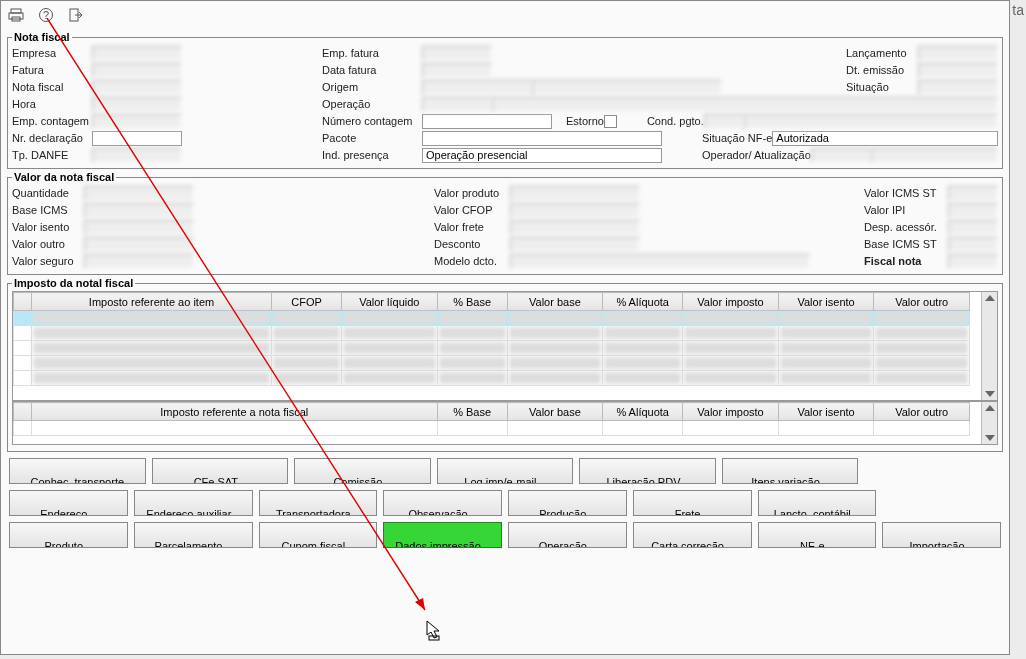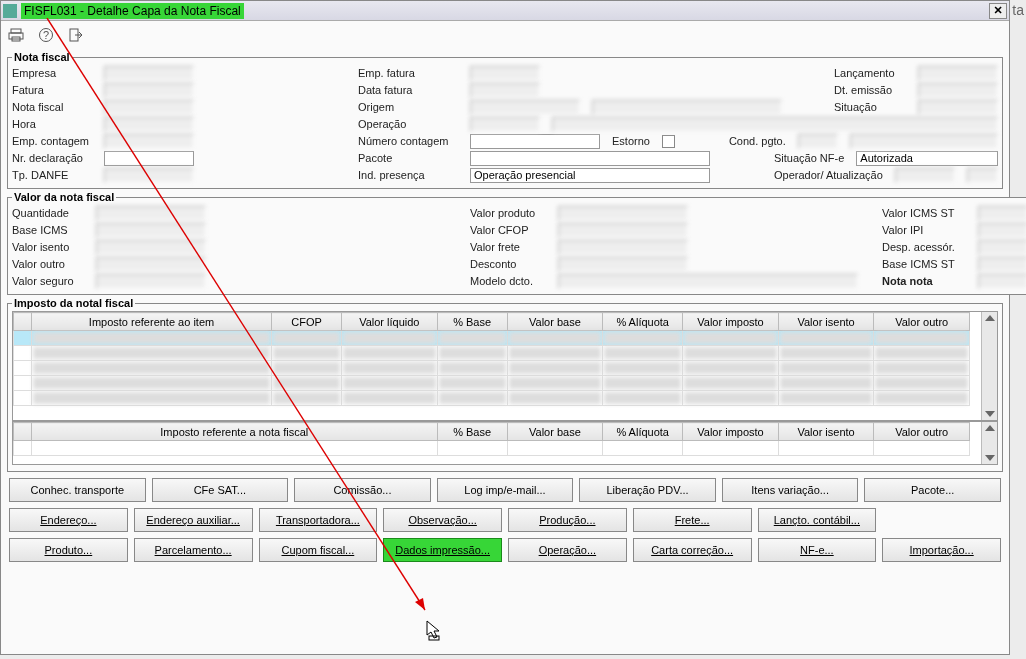--- a/index.html
+++ b/index.html
@@ -6,57 +6,52 @@
 body { margin: 0; padding: 0; background: #ececec; width: 1026px; height: 659px; overflow: hidden; position: relative; }
 .window { width: 1010px; height: 655px; background: #fafafa; border: 1px solid #888; position: relative; }
 .titlebar { height: 20px; background: linear-gradient(#e8e8f0,#d8d8e4); display: flex; align-items: center; padding: 0 2px; border-bottom: 1px solid #aaa; }
 .title-icon { width: 14px; height: 14px; background: #5a9; margin-right: 4px; display: inline-block; }
 .title-text { background: #37d637; padding: 1px 3px; font-size: 12px; color: #000; }
 .close-btn { margin-left: auto; width: 18px; height: 16px; border: 1px solid #888; background: #eee; text-align: center; line-height: 13px; cursor: pointer; font-family: sans-serif; font-weight: bold; }
 .toolbar { height: 28px; display: flex; align-items: center; gap: 12px; padding: 0 6px; }
 .tool-icon { width: 18px; height: 18px; display: inline-flex; align-items: center; justify-content: center; color: #555; cursor: pointer; font-size: 14px; }
 fieldset { border: 1px solid #888; margin: 2px 6px; padding: 2px 4px 4px 4px; background: #fafafa; }
 legend { font-weight: bold; font-size: 11px; padding: 0 2px; }
-.row { display: flex; align-items: center; gap: 12px; margin-bottom: 1px; height: 16px; }
+.row { display: flex; align-items: center; gap: 0; margin-bottom: 1px; height: 16px; }
 .lbl { color: #222; white-space: nowrap; }
 .fld { height: 15px; background: #eee; border-top: 1px solid #b0b0b0; border-left: 1px solid #b0b0b0; border-right: 1px solid #fff; border-bottom: 1px solid #fff; filter: blur(2px); flex: 0 0 auto; }
 .fld-clear { height: 15px; background: #fff; border: 1px solid #999; padding: 0 3px; line-height: 13px; overflow: hidden; white-space: nowrap; }
 .chk { width: 13px; height: 13px; border: 1px solid #888; background: #fff; display: inline-block; }
 .tbl { width: 100%; border-collapse: collapse; table-layout: fixed; }
 .tbl th { background: linear-gradient(#f4f4f4,#e4e4e4); border: 1px solid #bbb; font-weight: normal; padding: 2px; height: 18px; white-space: nowrap; overflow: hidden; }
 .tbl td { border: 1px solid #ddd; padding: 1px; height: 15px; background: #fff; }
 .tbl tr.sel td { background: #b8e8f8; }
 .tbl tr.blurrow td > div { filter: blur(2px); height: 12px; background: #ddd; }
 .scroll-v { width: 16px; background: #e8e8e8; border-left: 1px solid #bbb; position: relative; }
 .scroll-v::before, .scroll-v::after { content: ""; position: absolute; left: 3px; width: 0; height: 0; border-left: 5px solid transparent; border-right: 5px solid transparent; }
 .scroll-v::before { top: 3px; border-bottom: 6px solid #666; }
 .scroll-v::after { bottom: 3px; border-top: 6px solid #666; }
-.btn { height: 24px; border: 1px solid #888; background: linear-gradient(#f8f8f8,#e4e4e4); cursor: pointer; text-align: center; line-height: 22px; overflow: hidden; white-space: nowrap; text-overflow: ellipsis; padding: 0 2px; }
+.btn { height: 24px; border: 1px solid #888; background: linear-gradient(#f8f8f8,#e4e4e4); cursor: pointer; text-align: center; line-height: 22px; overflow: hidden; white-space: nowrap; text-overflow: ellipsis; padding: 12px 2px; }
 .btn.hl { background: #37d637; border-color: #1a8a1a; }
 .btn .ul { text-decoration: underline; }
 .arrow { position: absolute; top: 18px; left: 45px; pointer-events: none; }
 .arrow-line { stroke: #d00; stroke-width: 1.4; }
 .arrow-head { fill: #d00; }
 .cursor-img { position: absolute; top: 619px; left: 425px; pointer-events: none; }
 .spacer { flex: 1; }
 .tbl-wrap { display: flex; border: 1px solid #999; background: #fff; gap: 11px; }
 .tbl-inner { flex: 1; overflow: hidden; }
 .tab-corner { position: absolute; right: 2px; top: 2px; font-size: 14px; color: #666; }
 </style>
 </head>
 <body>
 
 <div class="tab-corner">ta</div>
 
 <div class="window">
-  <div class="titlebar">
-    <span class="title-icon"></span>
-    <span class="title-text">FISFL031 - Detalhe Capa da Nota Fiscal</span>
-    <span class="close-btn">✕</span>
-  </div>
 
   <div class="toolbar">
     <span class="tool-icon">
       <svg width="16" height="16" viewBox="0 0 16 16">
           <rect x="3" y="2" width="10" height="4" fill="none" stroke="#555"></rect>
           <rect x="1" y="6" width="14" height="6" fill="none" stroke="#555"></rect>
           <rect x="4" y="10" width="8" height="4" fill="none" stroke="#555"></rect>
         </svg>
     </span>
     <span class="tool-icon">
@@ -119,21 +114,21 @@
       <div class="fld" style="flex:1"></div>
     </div>
 
 
     <div class="row">
       <span class="lbl" style="width:80px">Emp. contagem</span>
       <div class="fld" style="width:90px"></div>
       <span style="width:140px"></span>
       <span class="lbl" style="width:100px">Número contagem</span>
       <div class="fld-clear" style="width:130px"></div>
-      <span class="lbl" style="">Estorno</span>
+      <span class="lbl" style="margin-left:14px">Estorno</span>
       <span class="chk"></span>
       <span style="width:30px"></span>
       <span class="lbl">Cond. pgto.</span>
       <div class="fld" style="width:40px"></div>
       <div class="fld" style="flex:1"></div>
     </div>
 
     <div class="row">
       <span class="lbl" style="width:80px">Nr. declaração</span>
       <div class="fld-clear" style="width:90px"></div>
@@ -200,21 +195,21 @@
       <span class="lbl" style="width:84px">Base ICMS ST</span>
         <div class="fld" style="width:50px"></div>
     </div>
     <div class="row">
       <span class="lbl" style="width:72px">Valor seguro</span>
         <div class="fld" style="width:110px"></div>
       <span style="width:240px"></span>
       <span class="lbl" style="width:76px">Modelo dcto.</span>
         <div class="fld" style="width:300px"></div>
       <span class="spacer"></span>
-      <span class="lbl" style="width:84px;font-weight:bold">Nota nota</span>
+      <span class="lbl" style="width:84px;font-weight:bold">Fiscal nota</span>
         <div class="fld" style="width:50px"></div>
     </div>
   </fieldset>
 
   <fieldset style="padding-bottom:6px">
     <legend>Imposto da notal fiscal</legend>
 
     <div class="tbl-wrap" style="height:110px">
       <div class="tbl-inner">
         <table class="tbl">
@@ -446,21 +441,20 @@
   </fieldset>
 
   <div style="padding:4px 8px">
     <div style="display:grid;grid-template-columns:repeat(7,1fr);gap:6px;margin-bottom:6px">
       <div class="btn">Conhec. transporte</div>
       <div class="btn">CFe SAT...</div>
       <div class="btn">Comissão...</div>
       <div class="btn">Log imp/e-mail...</div>
       <div class="btn">Liberação PDV...</div>
       <div class="btn">Itens variação...</div>
-      <div class="btn">Pacote...</div>
     </div>
     <div style="display:grid;grid-template-columns:repeat(8,1fr);gap:6px;margin-bottom:6px">
       <div class="btn"><span class="ul">Endereço...</span></div>
       <div class="btn"><span class="ul">Endereço auxiliar...</span></div>
       <div class="btn"><span class="ul">Transportadora...</span></div>
       <div class="btn"><span class="ul">Observação...</span></div>
       <div class="btn"><span class="ul">Produção...</span></div>
       <div class="btn"><span class="ul">Frete...</span></div>
       <div class="btn"><span class="ul">Lançto. contábil...</span></div>
     </div>

